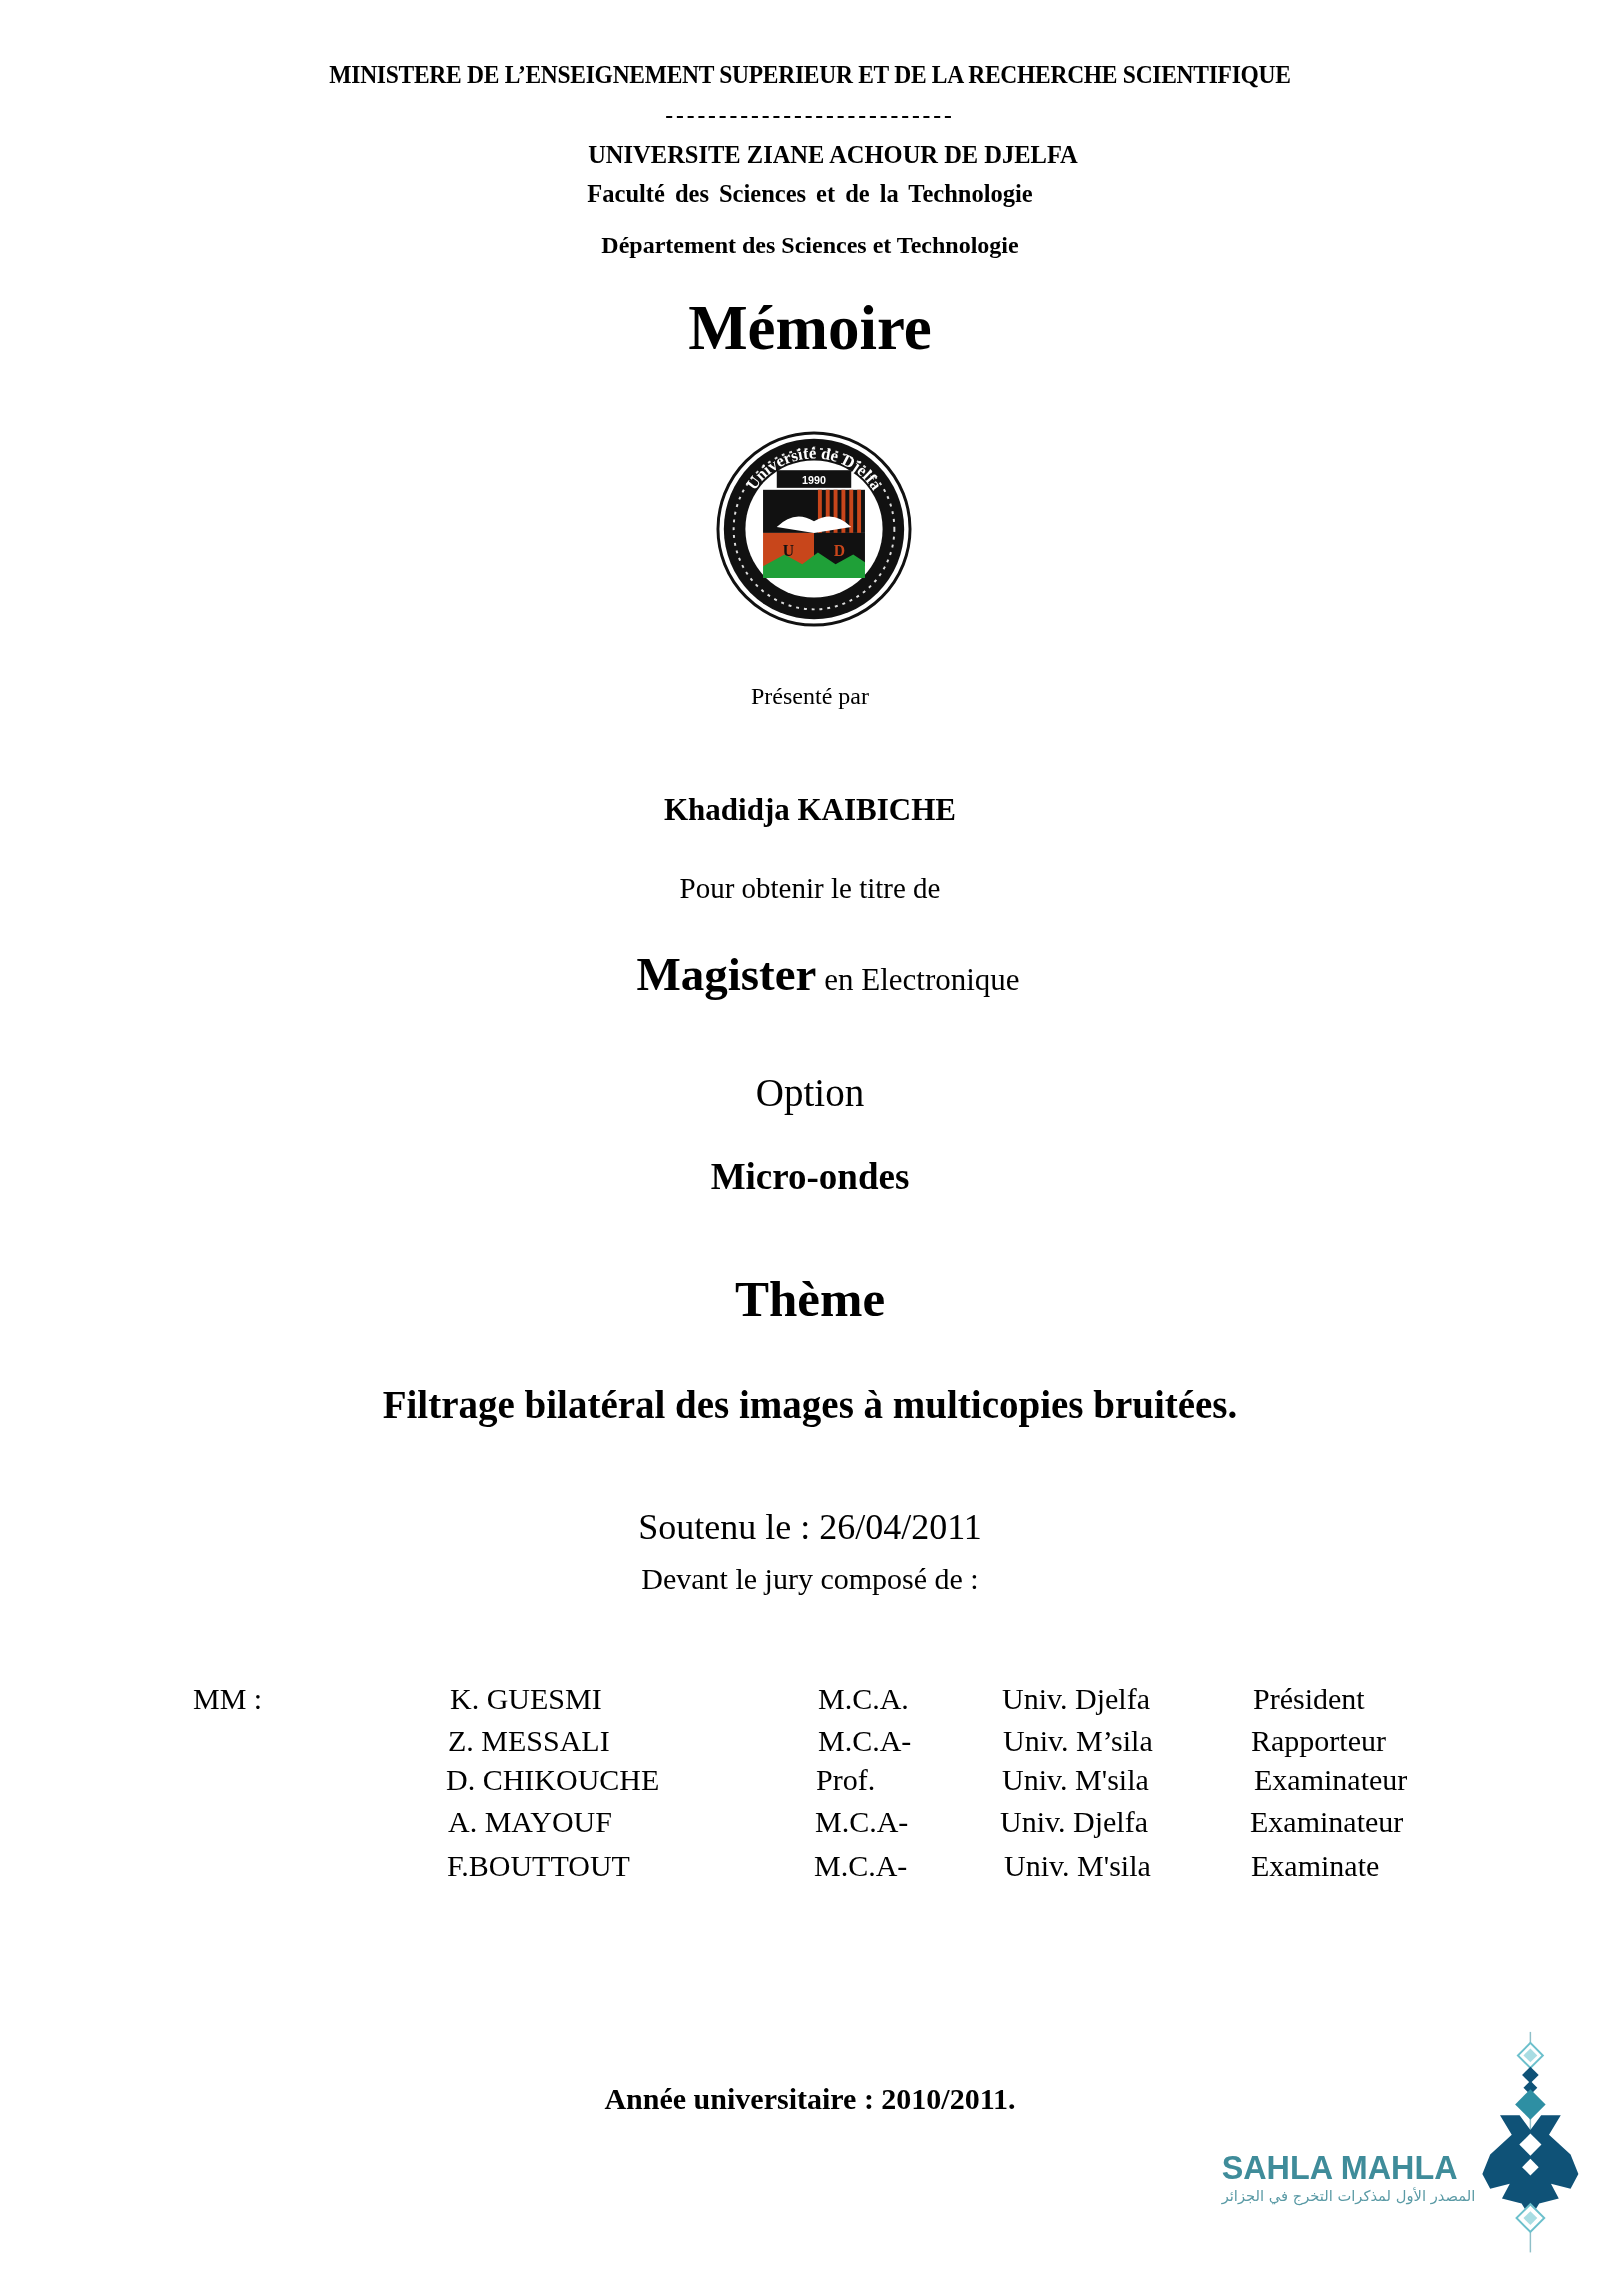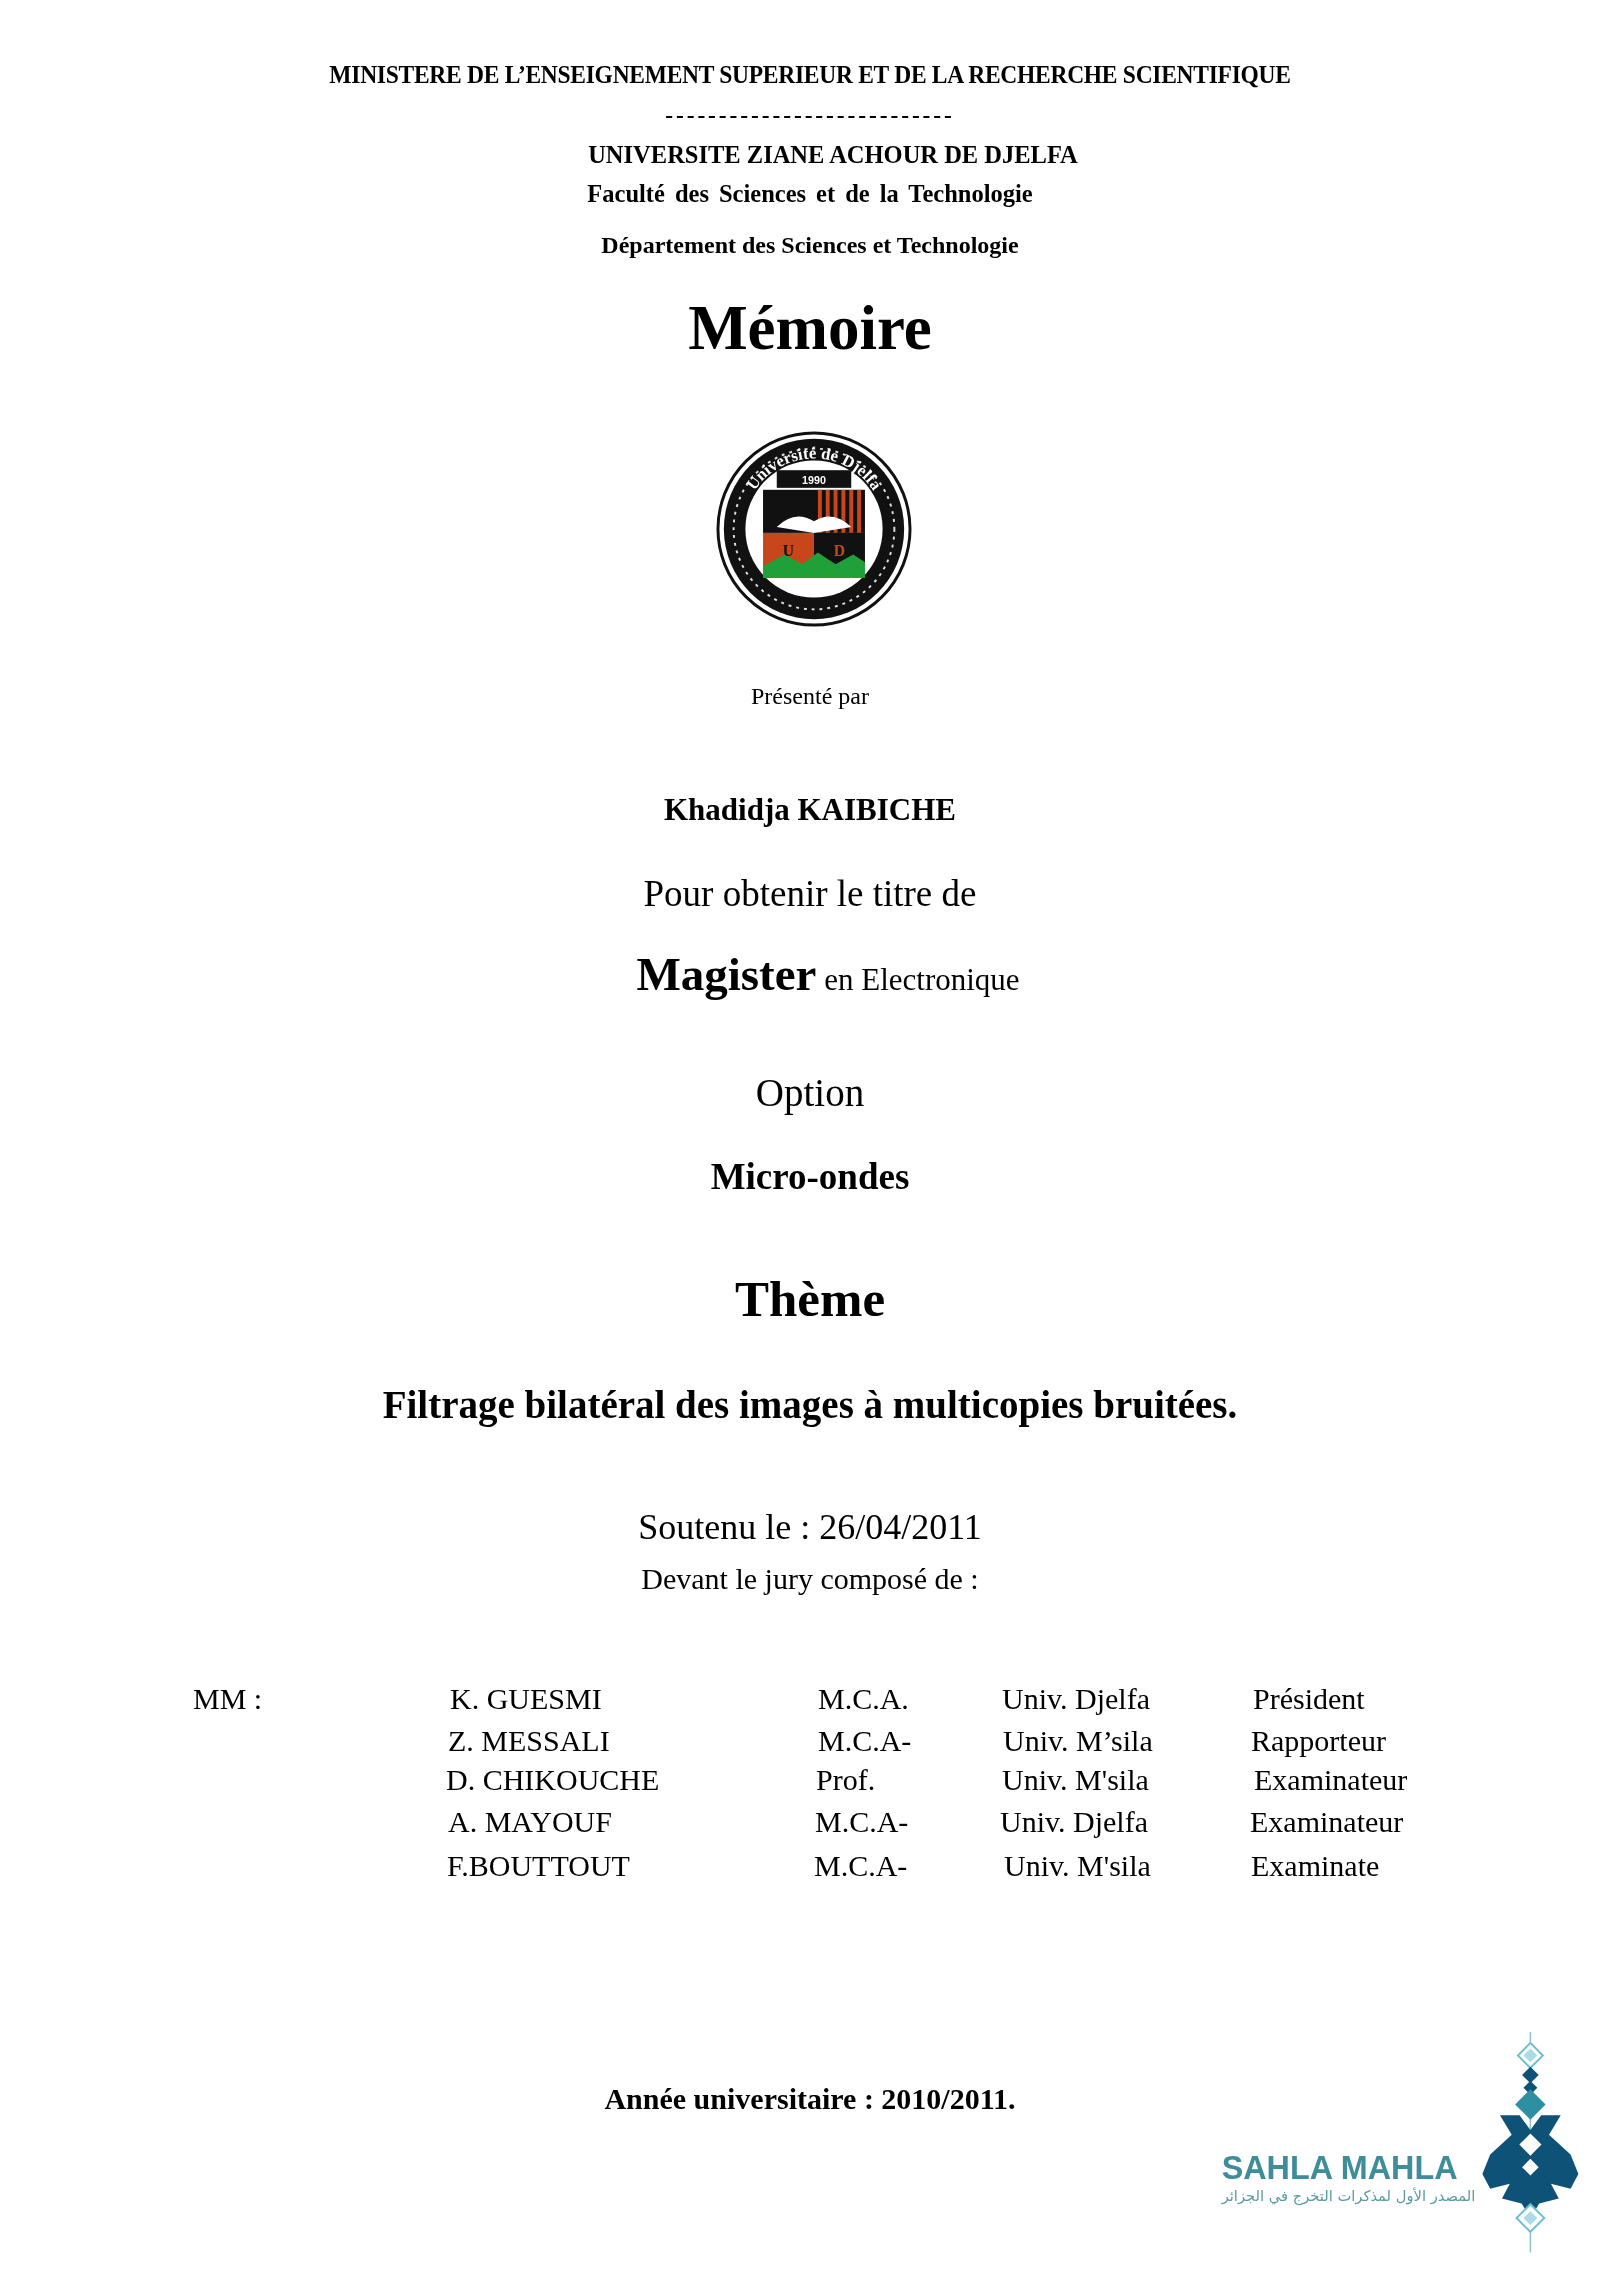--- a/index.html
+++ b/index.html
@@ -11,21 +11,21 @@
     .center { left: 0; width: 1620px; text-align: center; }
     .ministry { top: 61px; font-size: 24.5px; font-weight: bold; letter-spacing: -0.3px; transform: scaleX(0.96); }
     .sep { top: 102px; font-size: 23.5px; font-weight: bold; letter-spacing: 2.9px; }
     .univ { top: 141px; font-size: 24.5px; font-weight: bold; padding-left: 23px; }
     .fac { top: 180px; font-size: 24.5px; font-weight: bold; word-spacing: 3.9px; }
     .dept { top: 232px; font-size: 24px; font-weight: bold; }
     .memoire { top: 292px; font-size: 63px; font-weight: bold; }
     .logo { top: 431px; left: 716px; width: 196px; height: 196px; }
     .presente { top: 683px; font-size: 24px; }
     .author { top: 765px; font-size: 31px; font-weight: bold; margin-top: 27px; }
-    .pour { top: 872px; font-size: 37px; }
+    .pour { top: 872px; font-size: 29px; }
     .magister { top: 947px; font-size: 31px; padding-left: 18px; }
     .magister .big { font-size: 47px; font-weight: bold; }
     .option { top: 1070px; font-size: 39px; }
     .microondes { top: 1155px; font-size: 37px; font-weight: bold; }
     .theme { top: 1270px; font-size: 51px; font-weight: bold; }
     .title { top: 1382px; font-size: 39px; font-weight: bold; }
     .soutenu { top: 1506px; font-size: 36px; }
     .devant { top: 1562px; font-size: 30px; }
     .jury { top: 1682px; left: 0; width: 1620px; font-size: 30px; }
     .jury-row { position: relative; height: 42px; }

